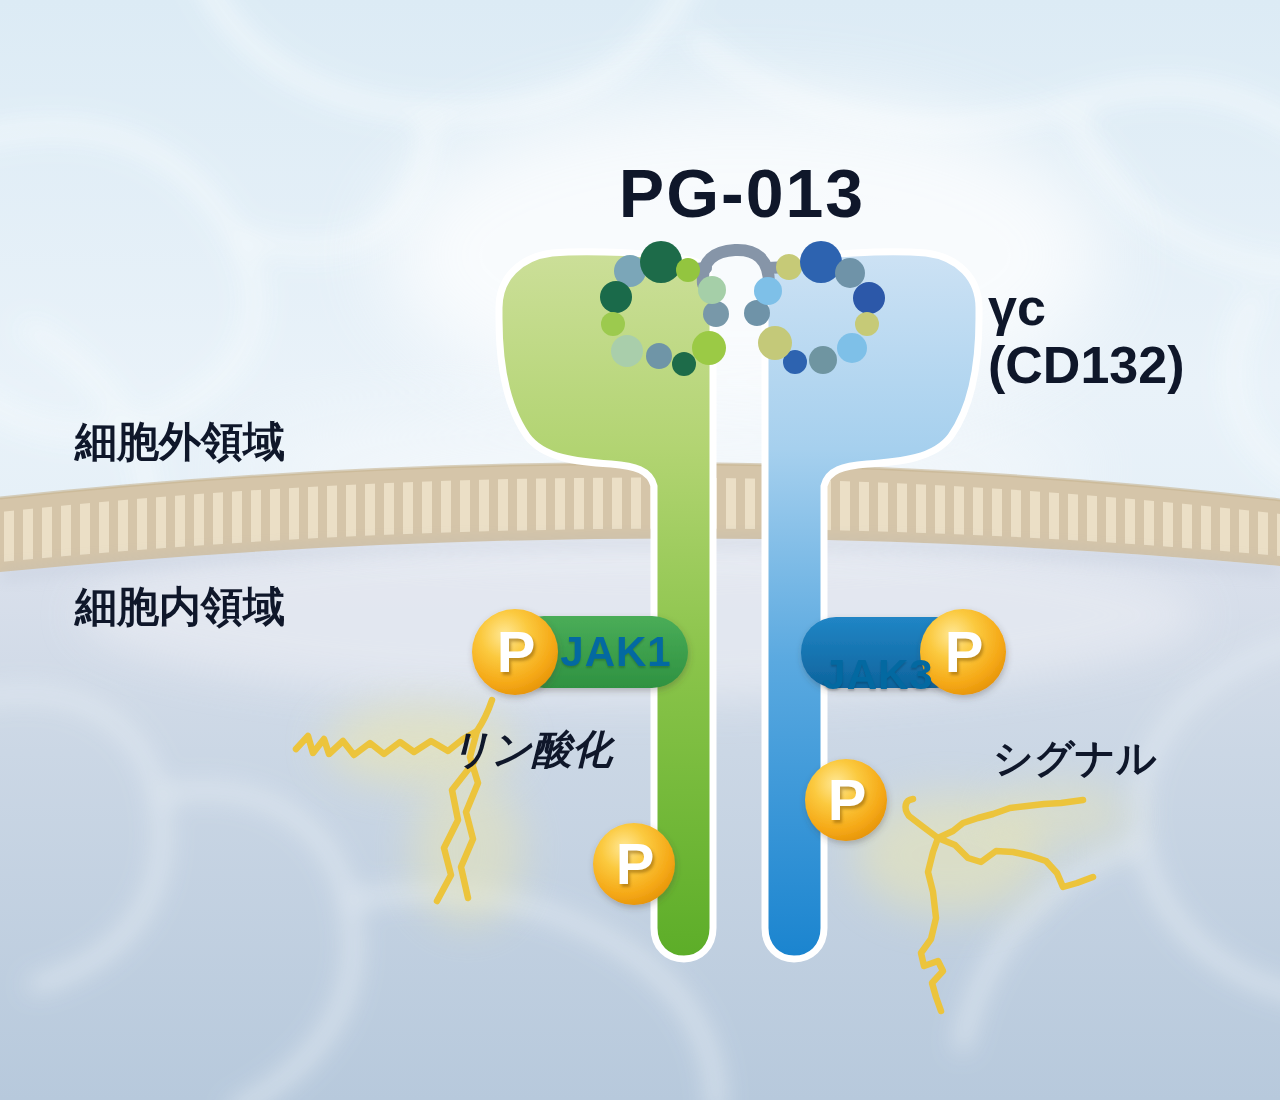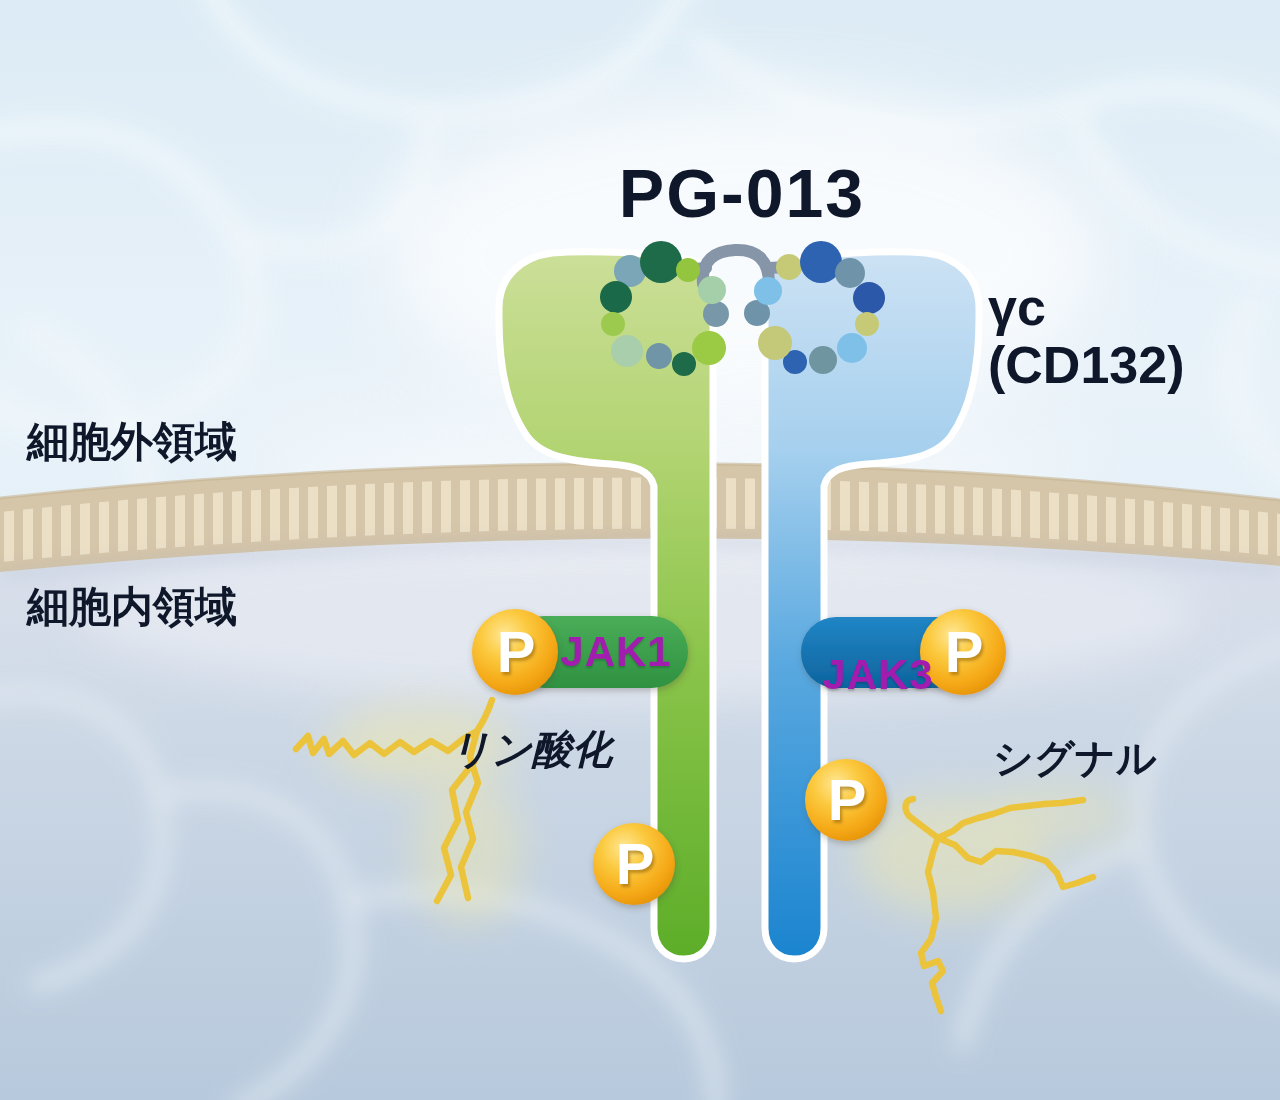--- a/index.html
+++ b/index.html
@@ -3,23 +3,23 @@
 <meta charset="utf-8">
 <style>
   html,body{margin:0;padding:0;background:#e4eef6;}
   .stage{position:relative;width:1280px;height:1100px;overflow:hidden;
          font-family:"Liberation Sans","DejaVu Sans",sans-serif;}
   .stage svg{position:absolute;left:0;top:0;}
   .lbl{position:absolute;color:#0f172a;font-weight:700;white-space:nowrap;line-height:1.12;}
   .title{font-size:68px;font-weight:800;letter-spacing:2px;transform:translateX(-50%);}
   .recname{font-size:52px;font-weight:800;}
   .center{transform:translateX(-50%);text-align:center;}
-  .region{font-size:42px;}
+  .region{font-size:42px;margin-left:48px;}
   .note{font-size:40px;}
-  .kinase{position:absolute;color:#a21caf;font-size:42px;font-weight:800;
+  .kinase{position:absolute;color:#0369a1;font-size:42px;font-weight:800;
           transform:translate(-50%,-50%);letter-spacing:1px;
           text-shadow:0 2px 2px rgba(0,0,0,0.18);}
   .pletter{position:absolute;color:#ffffff;font-size:58px;font-weight:800;
            transform:translate(-50%,-52%);
            text-shadow:2px 3px 3px rgba(120,75,0,0.45);}
 </style>
 </head>
 <body>
 
 <div class="stage">

